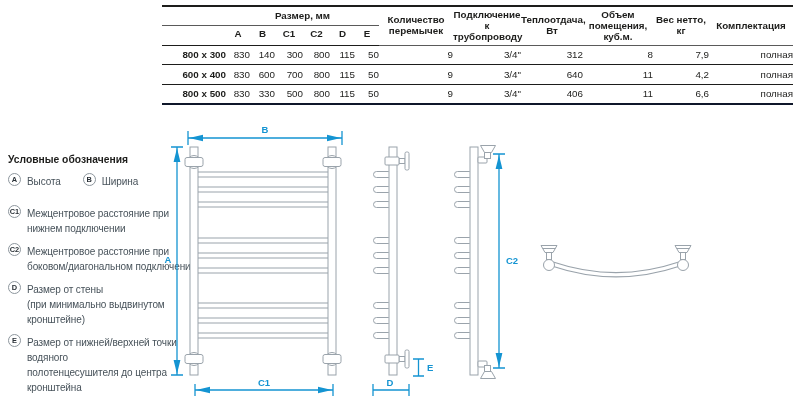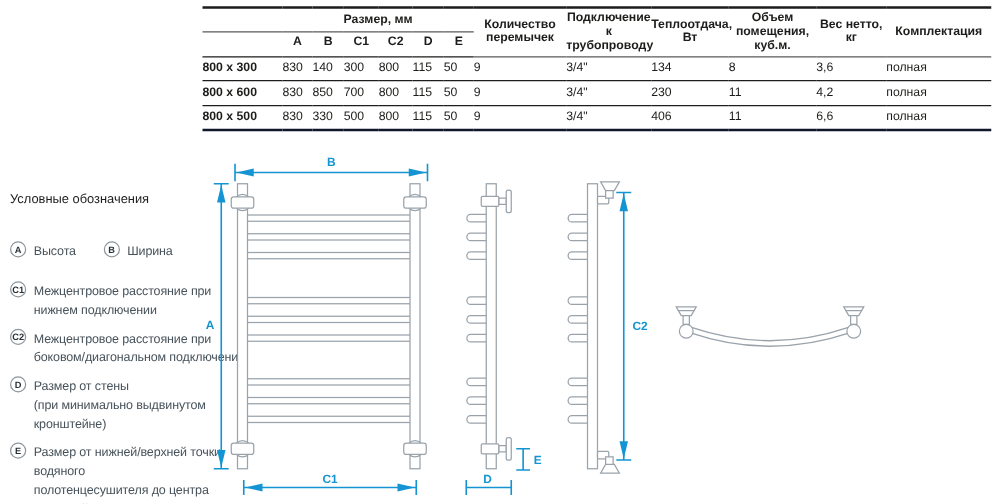--- a/index.html
+++ b/index.html
@@ -9,28 +9,28 @@
   
   table.spec { position:absolute; left:162px; top:5px; width:631px;
     border-collapse:collapse; table-layout:fixed; color:#1d1d1b;
     border-top:2px solid #1d1d1b; }
   table.spec th, table.spec td { font-family:"Liberation Sans", sans-serif; }
   thead th { font-weight:bold; font-size:9.3px; line-height:1.12; padding:2px 1px; text-align:center; }
   tr.group-row th { border-bottom:1px solid #5a5a5a; padding:3px 0 2px; font-size:9.8px; }
   tr.group-row th.nocol { }
   th.span2 { border-bottom:1.5px solid #1d1d1b; vertical-align:middle; }
   tr.sub-row th { border-bottom:1.5px solid #1d1d1b; padding:2px 0 4px; font-size:9.8px; }
-  tbody td { text-align:left; font-size:9.8px; padding:3.5px 0 4px;
+  tbody td { text-align:right; font-size:9.8px; padding:3.5px 0 4px;
     border-bottom:1.5px solid #1d1d1b; }
   tbody tr:last-child td { border-bottom:2px solid #0f172a; }
   td.model { font-weight:bold; }
 
   
   .legend { position:absolute; left:8px; top:154px; width:196px; color:#1d1d1b; }
-  .legend-title { font-size:10.3px; font-weight:normal; margin-bottom:28px; }
+  .legend-title { font-size:10.3px; font-weight:bold; margin-bottom:8px; }
   .legend-row { display:flex; gap:22px; margin-bottom:16px; }
   .legend-item { display:flex; gap:6px; align-items:flex-start; margin-bottom:7px; }
   .legend-row .legend-item { margin-bottom:0; }
   .badge { flex:0 0 auto; width:13px; height:13px; border:1.3px solid #8d969d;
     border-radius:50%; font-size:7.4px; font-weight:bold; color:#2a3137;
     display:flex; align-items:center; justify-content:center; background:#fff; }
   .desc { font-size:10px; line-height:1.5; color:#47525a; white-space:pre-line;
     letter-spacing:-0.1px; padding-top:1px; }
 
   
@@ -89,36 +89,36 @@
       <tr>
         <td class="model">800 x 300</td>
         <td>830</td>
         <td>140</td>
         <td>300</td>
         <td>800</td>
         <td>115</td>
         <td>50</td>
         <td>9</td>
         <td>3/4"</td>
-        <td>134</td>
+        <td>312</td>
         <td>8</td>
-        <td>3,6</td>
+        <td>7,9</td>
         <td>полная</td>
       </tr>
       <tr>
-        <td class="model">800 x 600</td>
+        <td class="model">600 x 400</td>
         <td>830</td>
-        <td>850</td>
+        <td>600</td>
         <td>700</td>
         <td>800</td>
         <td>115</td>
         <td>50</td>
         <td>9</td>
         <td>3/4"</td>
-        <td>230</td>
+        <td>640</td>
         <td>11</td>
         <td>4,2</td>
         <td>полная</td>
       </tr>
       <tr>
         <td class="model">800 x 500</td>
         <td>830</td>
         <td>330</td>
         <td>500</td>
         <td>800</td>

